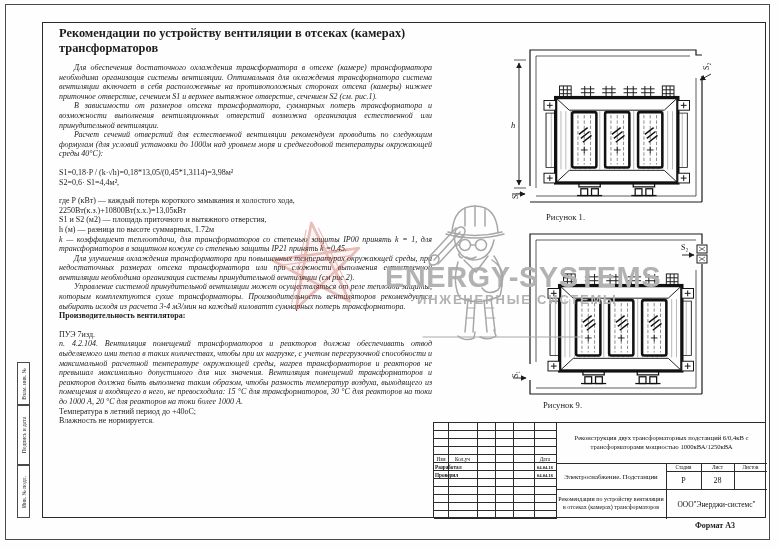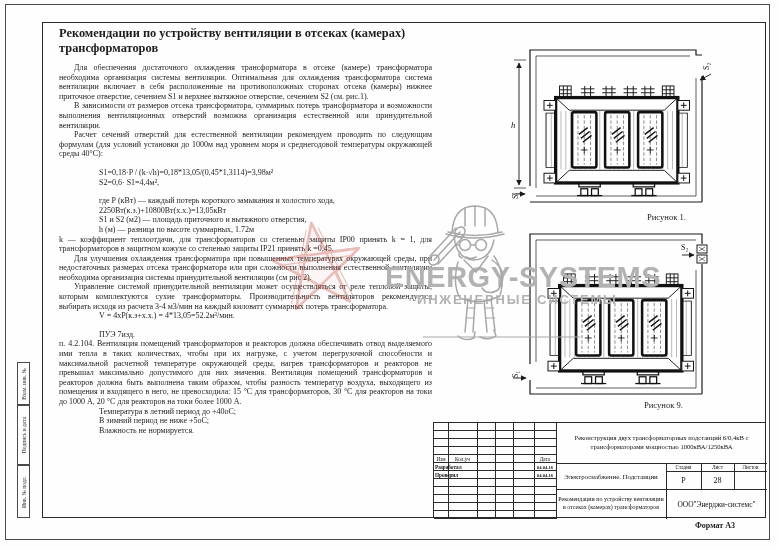--- a/index.html
+++ b/index.html
@@ -7,28 +7,28 @@
         font-family:"Liberation Serif", serif;color:#1c1c1c;}
   .outer-border{position:absolute;left:5px;top:4px;width:765px;height:536px;border:1px solid #4a4a4a;box-sizing:border-box;}
   .frame{position:absolute;left:42px;top:22px;width:724px;height:496px;border:1.6px solid #2b2b2b;box-sizing:border-box;}
   
   .sb{position:absolute;left:17px;width:13px;border:1px solid #4a4a4a;box-sizing:border-box;background:#fff;}
   .sb span{position:absolute;left:50%;top:50%;transform:translate(-50%,-50%) rotate(-90deg);
            white-space:nowrap;font-size:5.6px;color:#333;}
   
   .textcol{position:absolute;left:59px;top:26px;width:373px;font-size:8px;line-height:9.6px;text-align:justify;}
   .textcol h1{font-size:12.4px;line-height:15px;margin:0 0 7px 0;font-weight:bold;text-align:left;}
-  .textcol p{margin:0;}
+  .textcol p{margin:0;font-style:italic;}
   .ind{text-indent:15px;}
-  .nojust{text-align:left;margin-left:40px;}
+  .nojust{text-align:left;}
   .gap{height:9px;}
   .bold{font-weight:bold;}
   
   .figsvg{position:absolute;}
-  .figcap{position:absolute;width:140px;text-align:right;font-size:8.6px;color:#222;}
+  .figcap{position:absolute;width:140px;text-align:left;font-size:8.6px;color:#222;}
   
   .tb{position:absolute;left:433px;top:422px;width:333px;height:96px;border:1.3px solid #2b2b2b;box-sizing:border-box;background:transparent;font-family:"Liberation Serif",serif;}
   .tb .rows{position:absolute;left:0;top:0;width:122px;height:96px;
      background:repeating-linear-gradient(to bottom,transparent 0 7.3px,#2b2b2b 7.3px 8px);}
   .vl{position:absolute;top:0;width:1px;background:#2b2b2b;}
   .hl{position:absolute;height:1px;background:#2b2b2b;}
   .cell{position:absolute;overflow:hidden;font-size:5.2px;color:#111;}
   .c-center{display:flex;align-items:center;justify-content:center;text-align:center;}
   .fmt{position:absolute;left:660px;top:521px;width:110px;text-align:center;font-size:8px;font-weight:bold;color:#222;}
   
@@ -136,26 +136,25 @@
     <div class="nojust">S1=0,18·P / (k·√h)=0,18*13,05/(0,45*1,3114)=3,98м²</div>
     <div class="nojust">S2=0,6· S1=4,4м²,</div>
     <div class="gap"></div>
     <div class="nojust">где Р (кВт) — каждый потерь короткого замыкания и холостого хода,</div>
     <div class="nojust">2250Вт(к.з.)+10800Вт(х.х.)=13,05кВт</div>
     <div class="nojust">S1 и S2 (м2) — площадь приточного и вытяжного отверстия,</div>
     <div class="nojust">h (м) — разница по высоте суммарных, 1.72м</div>
     <p>k — коэффициент теплоотдачи, для трансформаторов со степенью защиты IP00 принять k = 1, для трансформаторов в защитном кожухе со степенью защиты IP21 принять k =0,45.</p>
     <p class="ind">Для улучшения охлаждения трансформатора при повышенных температурах окружающей среды, при недостаточных размерах отсека трансформатора или при сложности выполнения естественной вентиляции необходима организация системы принудительной вентиляции (см рис 2).</p>
     <p class="ind">Управление системой принудительной вентиляции может осуществляться от реле тепловой защиты, которым комплектуются сухие трансформаторы. Производительность вентиляторов рекомендуется выбирать исходя из расчета 3-4 м3/мин на каждый киловатт суммарных потерь трансформатора.</p>
-    <div class="nojust">V = 4хР(к.з+х.х.) = 4*13,05=52.2м³/мин.</div>
+    <div class="nojust bold">Производительность вентилятора:</div>
     <div class="gap"></div>
     <div class="nojust">ПУЭ 7изд.</div>
     <p>п. 4.2.104. Вентиляция помещений трансформаторов и реакторов должна обеспечивать отвод выделяемого ими тепла в таких количествах, чтобы при их нагрузке, с учетом перегрузочной способности и максимальной расчетной температуре окружающей среды, нагрев трансформаторов и реакторов не превышал максимально допустимого для них значения. Вентиляция помещений трансформаторов и реакторов должна быть выполнена таким образом, чтобы разность температур воздуха, выходящего из помещения и входящего в него, не превосходила: 15 °С для трансформаторов, 30 °С для реакторов на токи до 1000 А, 20 °С для реакторов на токи более 1000 А.</p>
     <div class="nojust">Температура в летний период до +40оС;</div>
-    <div class="nojust">В зимний период не ниже +5оС;</div>
     <div class="nojust">Влажность не нормируется.</div>
   </div>
 
   <svg class="figsvg" style="left:510px;top:36px;" width="256" height="186" viewBox="0 0 256 186">
     <g stroke="#1a1a1a" stroke-width="1.2" fill="none">
       <path d="M20,150 V14 H186 V19 H192"></path>
       <path d="M192,40 V166"></path>
       <path d="M20,166 H192"></path>
     </g>
     <g stroke="#1a1a1a" stroke-width="0.7" fill="none">

